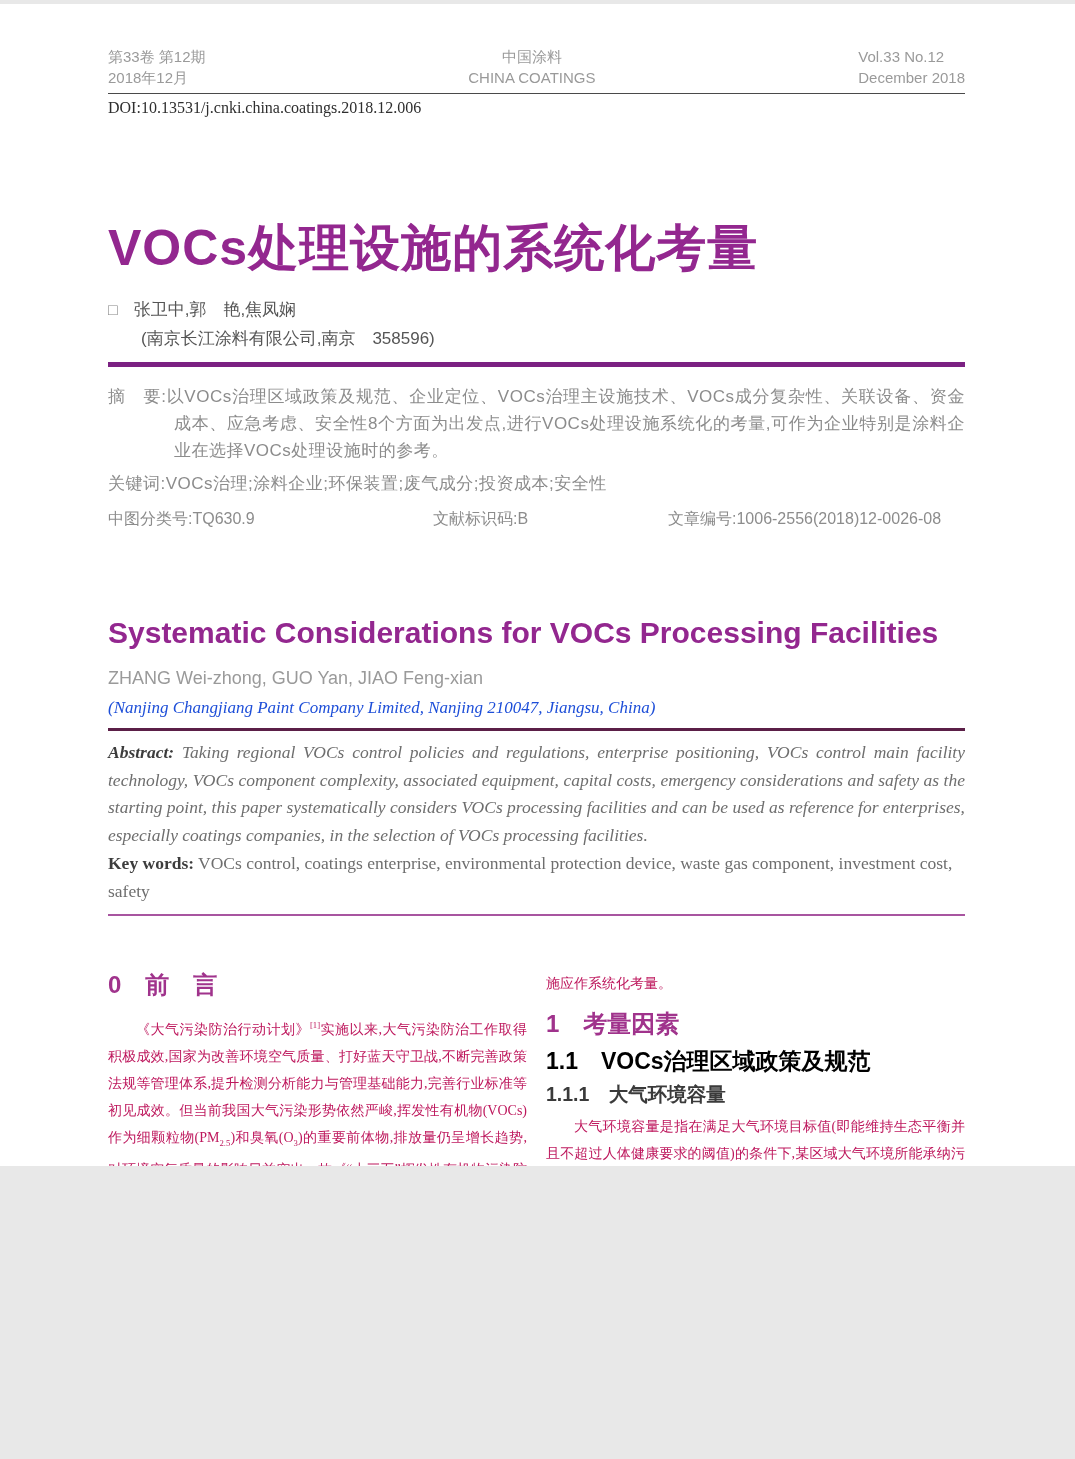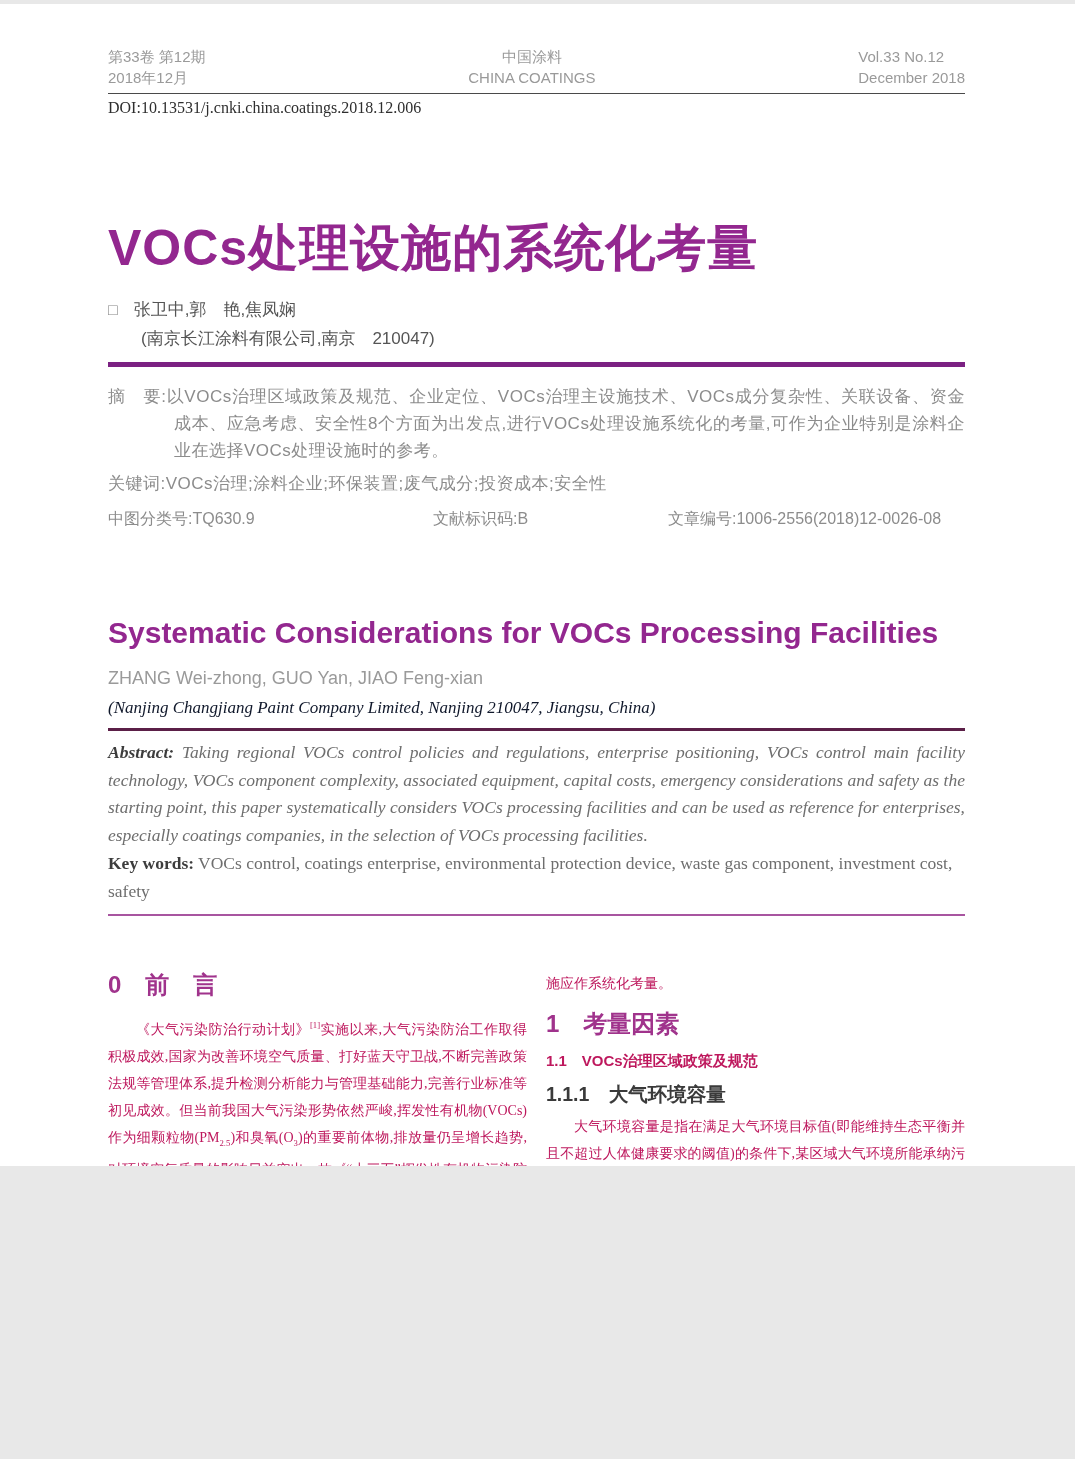--- a/index.html
+++ b/index.html
@@ -24,39 +24,39 @@
   .rule-thick { height:5px; background:#7b2182; margin-top:12px; }
   
   .abs-cn { margin-top:16px; color:#8c8c8c; font-size:17px; line-height:27px;
     letter-spacing:0.5px; text-align:justify; padding-left:66px; text-indent:-66px; }
   .kw-cn { margin-top:8px; color:#8c8c8c; font-size:17px; letter-spacing:0.5px; }
   .clc-row { margin-top:14px; color:#8c8c8c; font-size:16px;
     display:grid; grid-template-columns:325px 235px 1fr; }
   
   .title-en { margin-top:86px; color:#93278F; font-size:30px; font-weight:bold; }
   .authors-en { margin-top:18px; color:#9a9a9a; font-size:18px; }
-  .affil-en { margin-top:9px; color:#0f172a; font-size:17px; font-style:italic;
+  .affil-en { margin-top:9px; color:#1d4ed8; font-size:17px; font-style:italic;
     font-family:"Liberation Serif","DejaVu Serif",serif; }
   .rule-dark { height:3px; background:#5b1f47; margin-top:10px; }
   .abs-en { margin-top:8px; font-family:"Liberation Serif","DejaVu Serif",serif;
     color:#6e6e6e; font-size:17.5px; line-height:27.5px; text-align:justify;font-style:italic; }
   .abs-en .lbl, .kw-en .lbl { font-weight:bold; color:#3c3c3c; }
   .kw-en { margin-top:1px; font-family:"Liberation Serif","DejaVu Serif",serif;
     color:#6e6e6e; font-size:17.5px; line-height:27.5px; }
   .rule-thin { height:2px; background:#a855a0; margin-top:9px; }
   
   .columns { display:flex; gap:19px; margin-top:54px; }
   .col { width:419px; }
   .col p { font-size:14px; line-height:27px; text-align:justify; color:#be185d;
     font-family:"Liberation Serif","DejaVu Serif",serif; }
   .col p.indent { text-indent:2em; }
   .col sup, .col sub { font-size:0.62em; }
   h2.sec { color:#a0338c; font-size:24px; line-height:30px; font-weight:bold; margin:0 0 12px 0; }
   .colR h2.sec { margin:12px 0 10px 0; }
-  h3.sec { color:#be185d; font-size:15px; line-height:24px; font-weight:bold; margin:0 0 9px 0; }
+  h3.sec { color:#000000; font-size:23px; line-height:24px; font-weight:bold; margin:0 0 9px 0; }
   h4.sec { color:#3a3a3a; font-size:19.5px; line-height:24px; font-weight:bold; margin:0 0 7px 0; }
   
   .bottom { position:absolute; left:108px; right:110px; top:1288px; }
   .footnote { border-top:2px solid #4a4a4a; padding-top:8px; color:#8f8f8f;
     font-size:16px; line-height:29px; text-align:justify; }
   .pfooter { margin-top:16px; display:flex; align-items:center; }
   .page-num { font-family:"Liberation Serif","DejaVu Serif",serif; font-style:italic;
     font-weight:bold; font-size:25px; color:#4f6270; }
   .footer-bar { width:10px; height:23px; background:#5f707a; margin:0 10px 0 7px; }
   .footer-cn { font-size:18px; color:#7d8d98; font-weight:bold; }
@@ -83,21 +83,21 @@
     </div>
   </div>
 
   <div class="doi">DOI:10.13531/j.cnki.china.coatings.2018.12.006</div>
 
   <h1 class="title-cn">VOCs处理设施的系统化考量</h1>
 
   <div class="authors-cn">
     <span class="author-marker">□</span><span>张卫中,郭　艳,焦凤娴</span>
   </div>
-  <div class="affil-cn">(南京长江涂料有限公司,南京　210047)</div>
+  <div class="affil-cn">(南京长江涂料有限公司,南京　358596)</div>
 
   <div class="rule-thick"></div>
 
   <p class="abs-cn"><span class="lbl">摘　要:</span><span>以VOCs治理区域政策及规范、企业定位、VOCs治理主设施技术、VOCs成分复杂性、关联设备、资金成本、应急考虑、安全性8个方面为出发点,进行VOCs处理设施系统化的考量,可作为企业特别是涂料企业在选择VOCs处理设施时的参考。</span></p>
 
   <p class="kw-cn"><span>关键词:</span><span>VOCs治理;涂料企业;环保装置;废气成分;投资成本;安全性</span></p>
 
   <div class="clc-row">
     <span>中图分类号:TQ630.9</span>
     <span>文献标识码:B</span>

